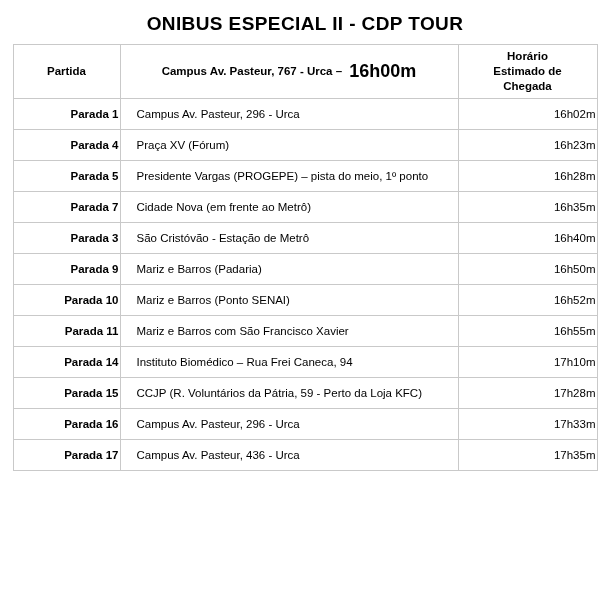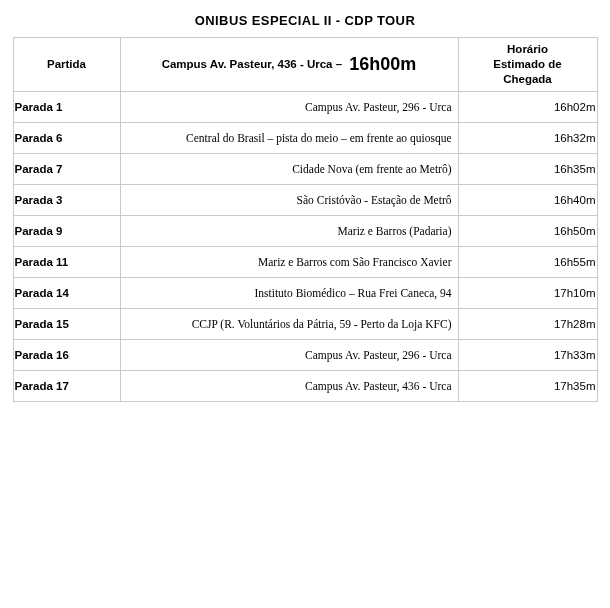--- a/index.html
+++ b/index.html
@@ -9,21 +9,21 @@
   body {
     width: 610px;
     height: 608px;
     background: #ffffff;
     color: #000000;
     font-family: "Liberation Sans", sans-serif;
   }
   .page-title {
     text-align: center;
     font-weight: bold;
-    font-size: 13px;
+    font-size: 19px;
     letter-spacing: 0.4px;
     padding: 13px 0 9px 0;
   }
   table.schedule {
     border-collapse: collapse;
     margin: 0 auto;
     width: 584px;
     table-layout: fixed;
   }
   table.schedule th,
@@ -51,80 +51,89 @@
     margin-left: 4px;
   }
   .route-label {
     vertical-align: middle;
   }
   th.head-arrival {
     padding: 4px 28px;
     margin-left: 24px;
   }
   td.cell-stop {
-    text-align: left;
+    text-align: right;
     font-weight: bold;
     height: 28px;
   }
   td.cell-loc {
-    text-align: right;
+    text-align: left;
     padding-left: 16px;
     padding-right: 6px;
-    font-family: Liberation Serif, serif;
   }
   td.cell-time {
     text-align: right;
   }
 </style>
 </head>
 <body>
 
 <div class="page-title">ONIBUS ESPECIAL II - CDP TOUR</div>
 
 <table class="schedule">
   <colgroup>
     <col style="width:107px">
     <col style="width:338px">
     <col style="width:139px">
   </colgroup>
   <thead>
     <tr>
       <th class="head-stop">Partida</th>
       <th class="head-route">
-        <span class="route-label">Campus Av. Pasteur, 436 - Urca –</span>
+        <span class="route-label">Campus Av. Pasteur, 767 - Urca –</span>
         <span class="route-time">16h00m</span>
       </th>
       <th class="head-arrival">Horário Estimado de Chegada</th>
     </tr>
   </thead>
   <tbody>
       <tr>
         <td class="cell-stop">Parada 1</td>
         <td class="cell-loc">Campus Av. Pasteur, 296 - Urca</td>
         <td class="cell-time">16h02m</td>
       </tr>
       <tr>
-        <td class="cell-stop">Parada 6</td>
-        <td class="cell-loc">Central do Brasil – pista do meio – em frente ao quiosque</td>
-        <td class="cell-time">16h32m</td>
+        <td class="cell-stop">Parada 4</td>
+        <td class="cell-loc">Praça XV (Fórum)</td>
+        <td class="cell-time">16h23m</td>
+      </tr>
+      <tr>
+        <td class="cell-stop">Parada 5</td>
+        <td class="cell-loc">Presidente Vargas (PROGEPE) – pista do meio, 1º ponto</td>
+        <td class="cell-time">16h28m</td>
       </tr>
       <tr>
         <td class="cell-stop">Parada 7</td>
         <td class="cell-loc">Cidade Nova (em frente ao Metrô)</td>
         <td class="cell-time">16h35m</td>
       </tr>
       <tr>
         <td class="cell-stop">Parada 3</td>
         <td class="cell-loc">São Cristóvão - Estação de Metrô</td>
         <td class="cell-time">16h40m</td>
       </tr>
       <tr>
         <td class="cell-stop">Parada 9</td>
         <td class="cell-loc">Mariz e Barros (Padaria)</td>
         <td class="cell-time">16h50m</td>
+      </tr>
+      <tr>
+        <td class="cell-stop">Parada 10</td>
+        <td class="cell-loc">Mariz e Barros (Ponto SENAI)</td>
+        <td class="cell-time">16h52m</td>
       </tr>
       <tr>
         <td class="cell-stop">Parada 11</td>
         <td class="cell-loc">Mariz e Barros com São Francisco Xavier</td>
         <td class="cell-time">16h55m</td>
       </tr>
       <tr>
         <td class="cell-stop">Parada 14</td>
         <td class="cell-loc">Instituto Biomédico – Rua Frei Caneca, 94</td>
         <td class="cell-time">17h10m</td>

